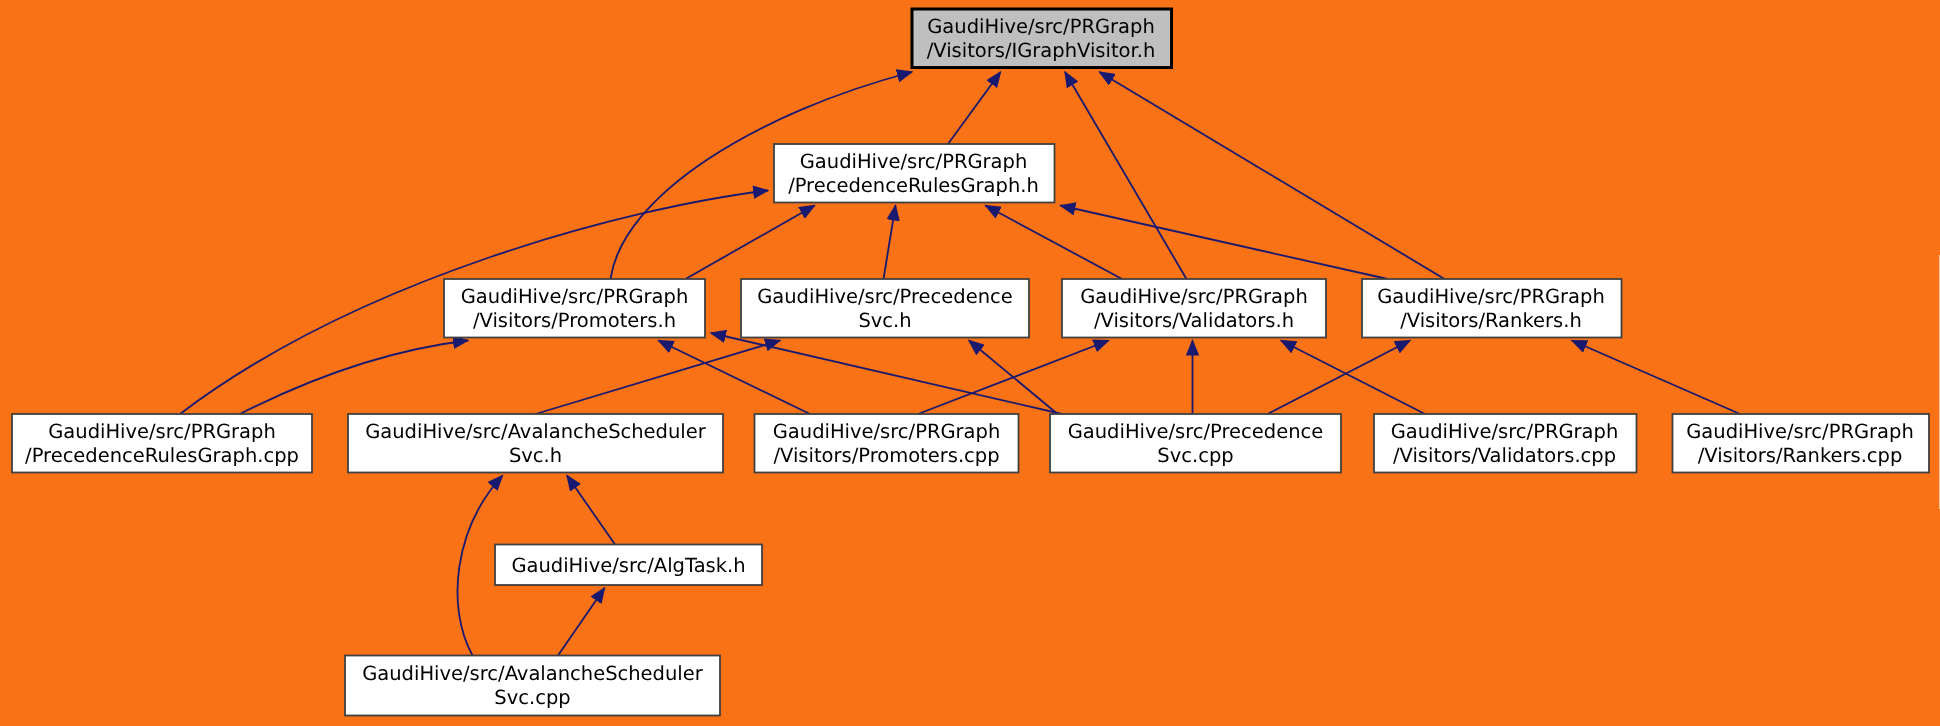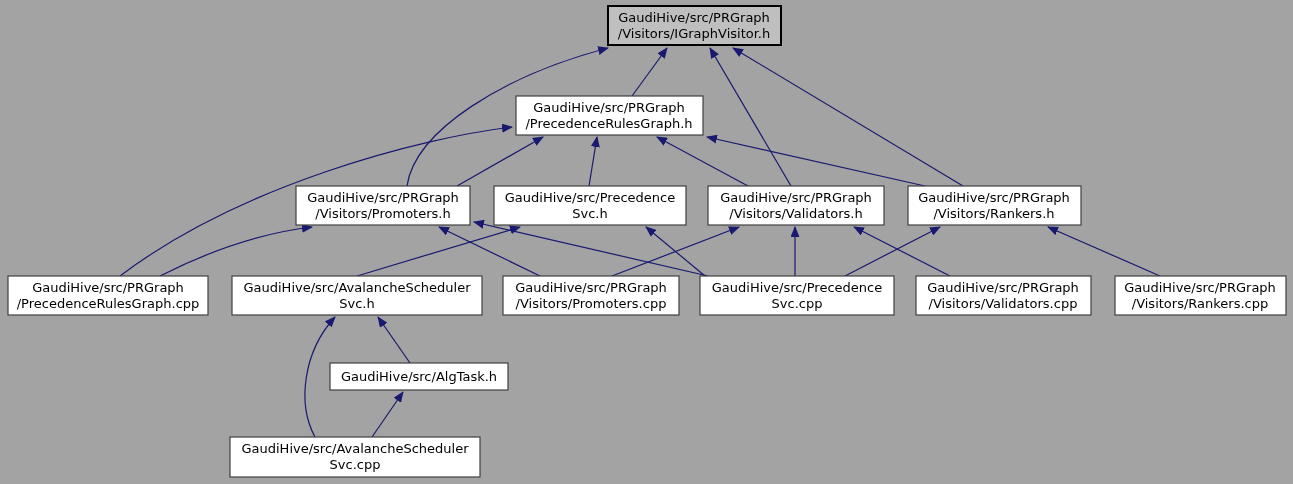--- a/index.html
+++ b/index.html
@@ -1,16 +1,16 @@
 <!DOCTYPE html>
 <html><head>
 <meta charset="utf-8">
 <style>
   html,body{margin:0;padding:0;background:#ffffff;}
-  .canvas{position:relative;width:1293px;height:484px;background:#a3a3a3;overflow:hidden;}
+  .canvas{position:relative;width:1293px;height:484px;background:#f97316;overflow:hidden;}
   svg{display:block;}
   .node rect{fill:#ffffff;stroke:#404040;stroke-width:1.2px;}
   .node.highlight rect{fill:#bfbfbf;stroke:#000000;stroke-width:2px;}
   .node text{font-family:"DejaVu Sans","Liberation Sans",sans-serif;font-size:13px;fill:#000000;text-anchor:middle;}
   path.edge{fill:none;stroke:#191970;stroke-width:1.2px;marker-end:url(#arrow);}
 </style>
 </head>
 <body>
 
 <div class="canvas">

